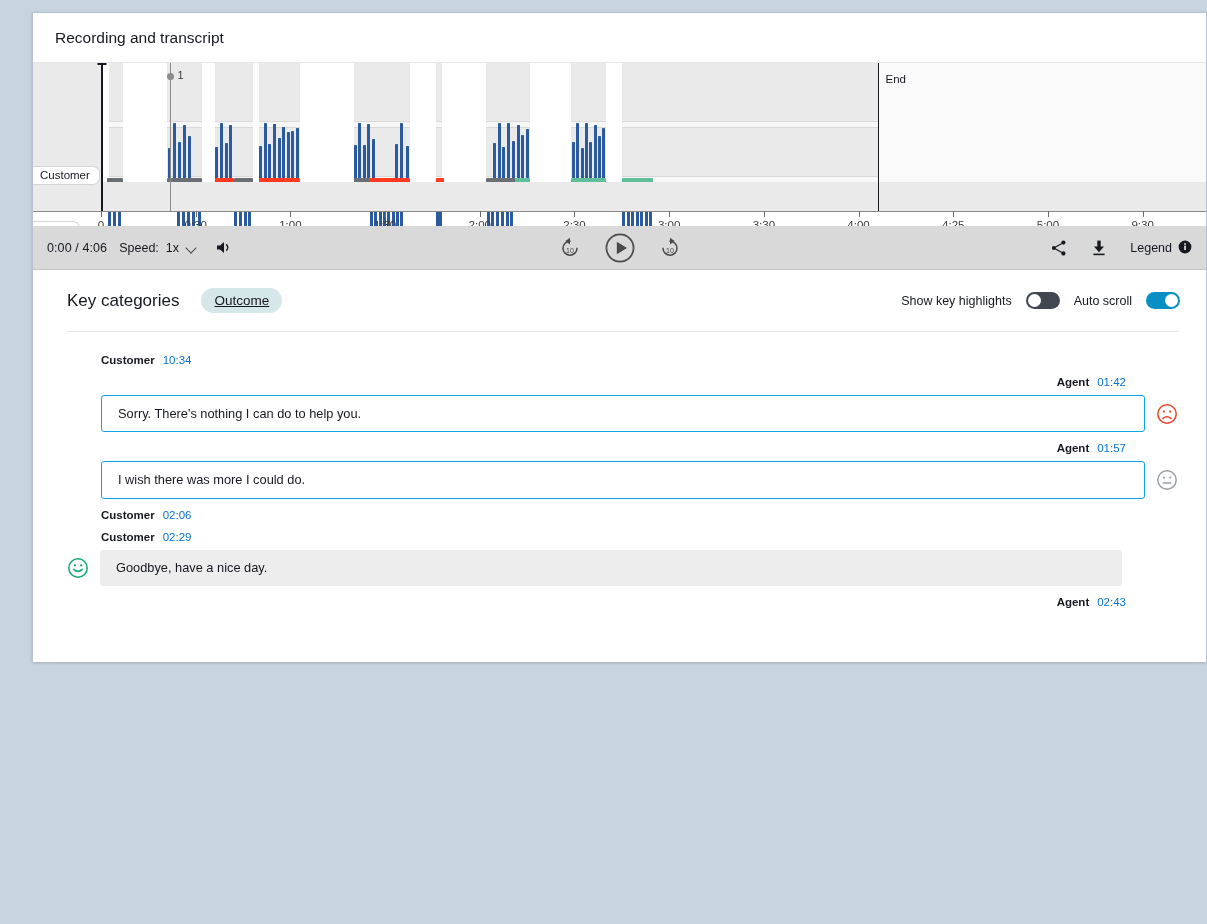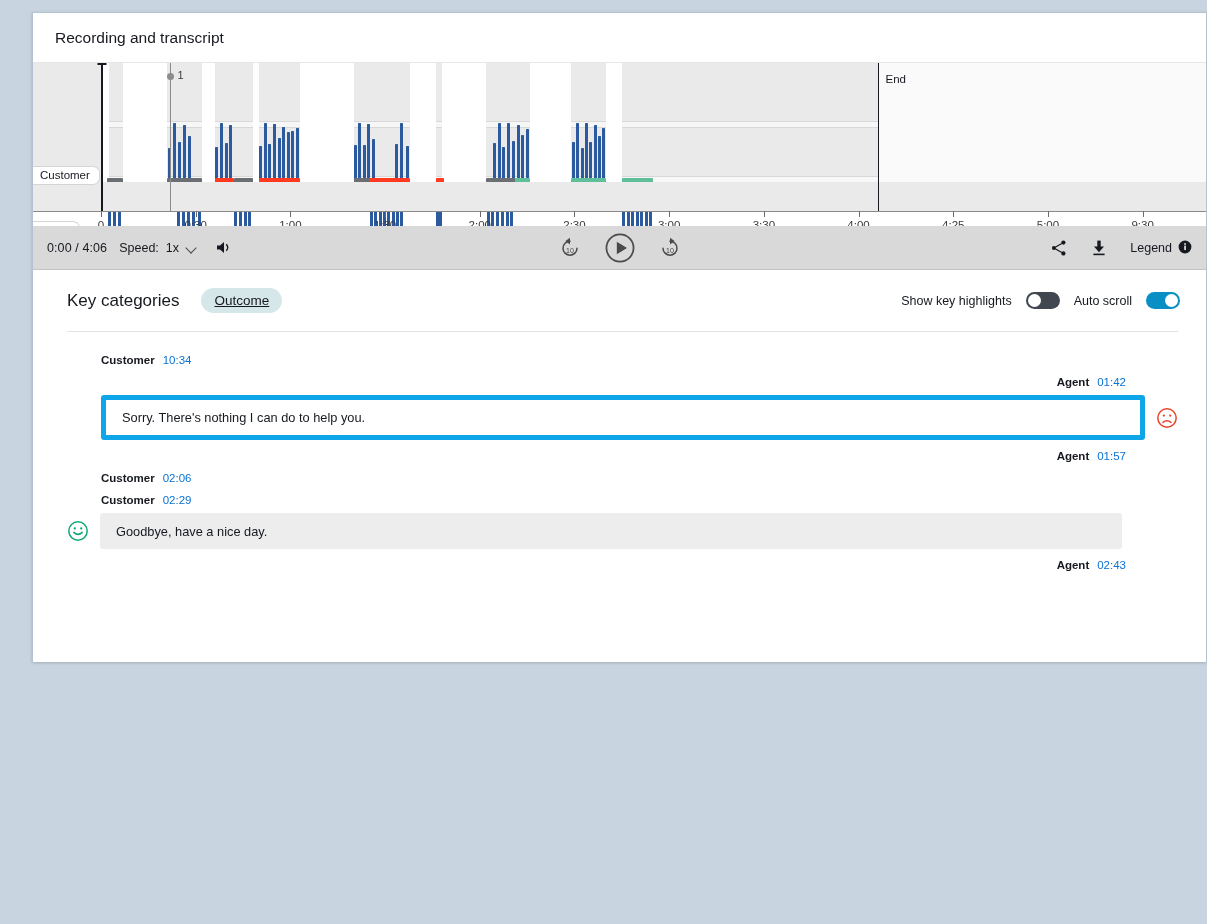--- a/index.html
+++ b/index.html
@@ -193,21 +193,21 @@
     flex: 1 1 auto;
     min-height: 36px;
     display: flex; align-items: center;
     padding: 9px 16px;
     font-size: 12.8px;
     color: #16191f;
     border-radius: 3px;
     line-height: 1.35;
   }
   .bubble.cust { background: #ededed; }
-  .bubble.agent { background: #ffffff; border: 5px solid #0ea5e9; }
+  .bubble.agent { background: #ffffff; border: 1px solid #0ea5e9; }
 
   .row-customer .bubble-row { padding-right: 56px; }
   .row-agent .bubble-row { padding-left: 34px; }
 
   .face { width: 22px; height: 22px; flex: 0 0 22px; }
 
   
   .scrollbar-track {
     position: absolute; right: 3px; top: 396px;
     width: 6px; height: 500px;
@@ -498,20 +498,31 @@
                 <circle cx="14.2" cy="8.6" r="1.15" fill="#e8442a"></circle>
                 <path d="M7 15.4 Q11 12.1 15 15.4" fill="none" stroke="#e8442a" stroke-width="1.5" stroke-linecap="round"></path>
               </svg></span>
           </div>
         </div>
         <div class="msg-block row-agent">
           <div class="meta">
             <span class="who">Agent</span>
             <span class="ts">01:57</span>
           </div>
+          <div class="bubble-row">
+            <div class="bubble agent">
+              <span>I wish there was more I could do.</span>
+            </div>
+            <span class="face"><svg width="22" height="22" viewBox="0 0 22 22">
+                <circle cx="11" cy="11" r="9.2" fill="none" stroke="#9aa0a6" stroke-width="1.5"></circle>
+                <circle cx="7.8" cy="8.6" r="1.15" fill="#9aa0a6"></circle>
+                <circle cx="14.2" cy="8.6" r="1.15" fill="#9aa0a6"></circle>
+                <path d="M7.2 14 H14.8" fill="none" stroke="#9aa0a6" stroke-width="1.5" stroke-linecap="round"></path>
+              </svg></span>
+          </div>
         </div>
         <div class="msg-block row-customer">
           <div class="meta">
             <span class="who">Customer</span>
             <span class="ts">02:06</span>
           </div>
         </div>
         <div class="msg-block row-customer">
           <div class="meta">
             <span class="who">Customer</span>

